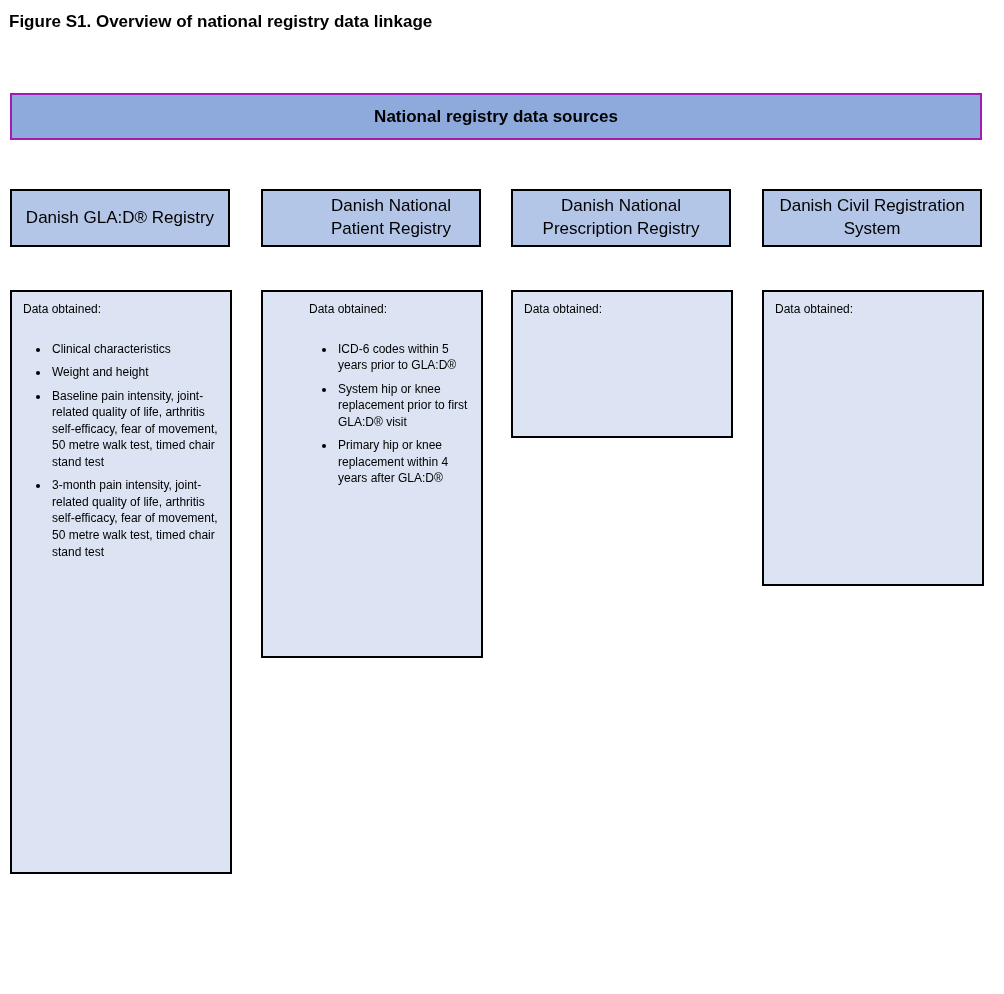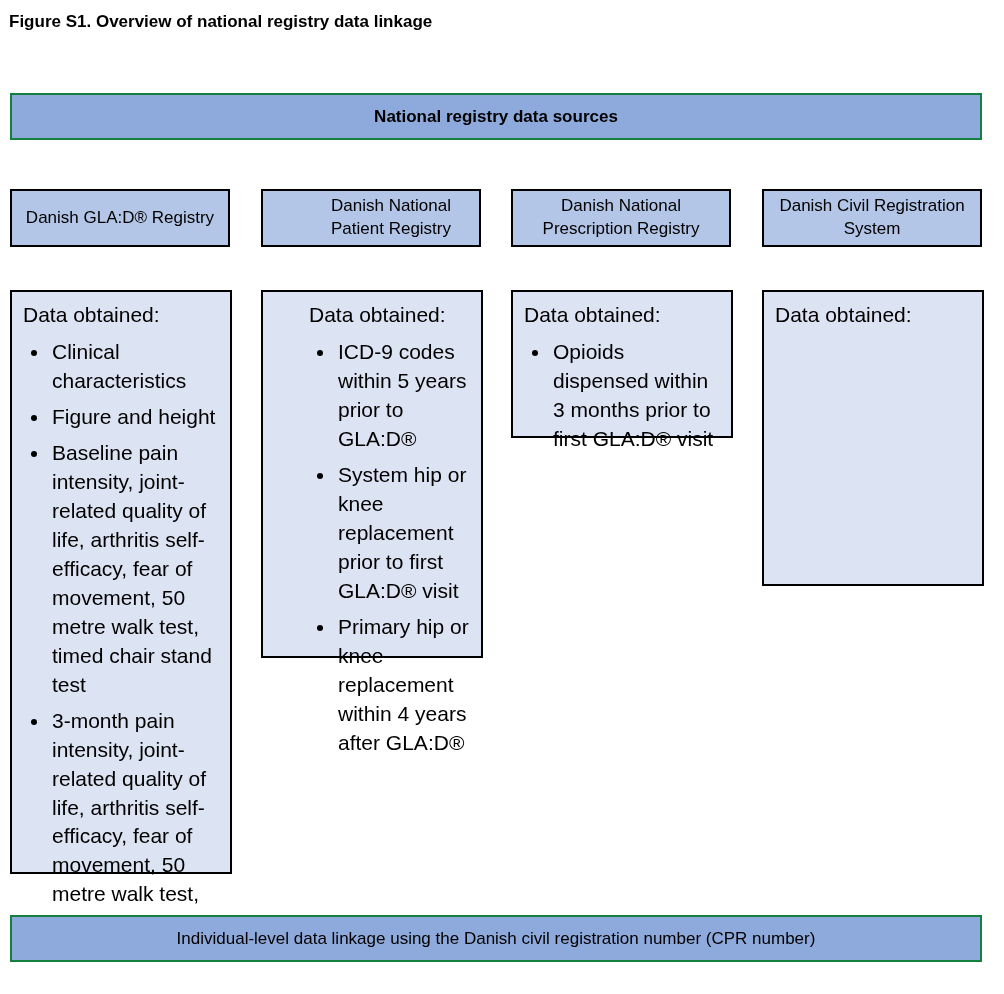--- a/index.html
+++ b/index.html
@@ -23,21 +23,21 @@
     font-size: 17px;
     font-weight: bold;
     color: #000000;
   }
   .banner {
     position: absolute;
     left: 10px;
     width: 972px;
     height: 47px;
     background: #8EA9DB;
-    border: 2px solid #15803d;
+    border: 2px solid #a21caf;
     box-sizing: border-box;
     display: flex;
     align-items: center;
     justify-content: center;
     font-size: 17px;
     color: #000000;
     text-align: center;
   }
   .banner-top {
     top: 93px;
@@ -64,35 +64,35 @@
     color: #000000;
     padding: 0 6px;
   }
   .content-box {
     position: absolute;
     top: 290px;
     width: 222px;
     background: #DCE3F2;
     border: 2px solid #000000;
     box-sizing: border-box;
-    font-size: 21px;
+    font-size: 12px;
     line-height: 1.38;
     color: #000000;
     padding: 9px 8px 8px 11px;
   }
   .c0 { left: 10px; }
   .c1 { left: 261px; padding-left: 46px; }
   .c2 { left: 511px; }
   .c3 { left: 762px; }
   .h0 { height: 584px; }
   .h1 { height: 368px; }
   .h2 { height: 148px; }
   .h3 { height: 296px; }
   .content-box ul {
-    margin: 8px 0 0 0;
+    margin: 23px 0 0 0;
     padding-left: 27px;
     list-style-type: disc;
   }
   .content-box li {
     margin-bottom: 7px;
     padding-left: 2px;
   }
   .content-box.justify li {
     text-align: justify;
   }
@@ -108,41 +108,37 @@
 
   <div class="header-box c0">Danish GLA:D® Registry</div>
   <div class="header-box c1">Danish National Patient Registry</div>
   <div class="header-box c3">Danish Civil Registration System</div>
   <div class="header-box c2">Danish National Prescription Registry</div>
 
   <div class="content-box c0 h0">
     <div>Data obtained:</div>
     <ul>
       <li>Clinical characteristics</li>
-      <li>Figure and height</li>
+      <li>Weight and height</li>
       <li>Baseline pain intensity, joint-related quality of life, arthritis self-efficacy, fear of movement, 50 metre walk test, timed chair stand test</li>
       <li>3-month pain intensity, joint-related quality of life, arthritis self-efficacy, fear of movement, 50 metre walk test, timed chair stand test</li>
     </ul>
   </div>
 
   <div class="content-box c1 h1">
     <div>Data obtained:</div>
     <ul>
-      <li>ICD-9 codes within 5 years prior to GLA:D®</li>
+      <li>ICD-6 codes within 5 years prior to GLA:D®</li>
       <li>System hip or knee replacement prior to first GLA:D® visit</li>
       <li>Primary hip or knee replacement within 4 years after GLA:D®</li>
     </ul>
   </div>
 
   <div class="content-box c2 h2">
     <div>Data obtained:</div>
-    <ul>
-      <li>Opioids dispensed within 3 months prior to first GLA:D® visit</li>
-    </ul>
   </div>
 
   <div class="content-box c3 h3 justify">
     <div>Data obtained:</div>
   </div>
 
-  <div class="banner banner-bottom">Individual-level data linkage using the Danish civil registration number (CPR number)</div>
 
 </div>
 
 </body></html>

